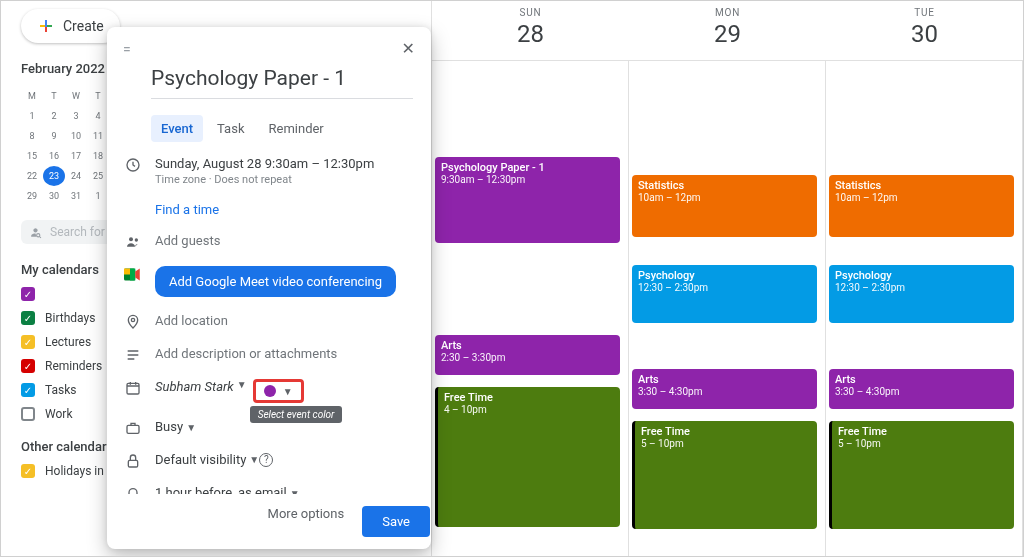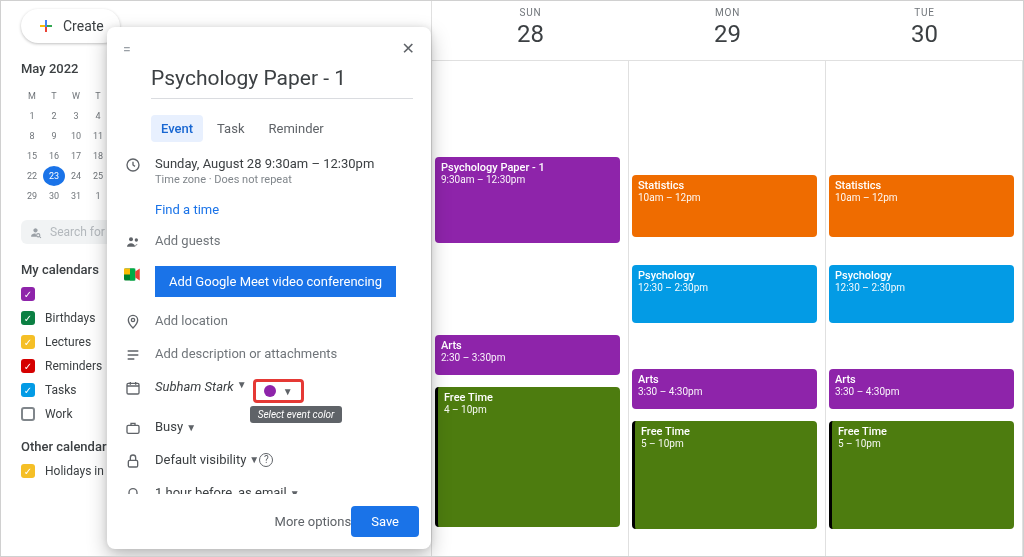--- a/index.html
+++ b/index.html
@@ -44,27 +44,27 @@
   .popup-title { font-size:21px; color:#3c4043; margin:4px 18px 6px 44px; padding-bottom:8px; border-bottom:1px solid #dadce0;}
   .tabs { display:flex; gap:4px; margin:10px 0 4px 44px; }
   .tab { font-size:13px; color:#5f6368; padding:6px 10px; border-radius:4px; cursor:pointer; }
   .tab.active { background:#e8f0fe; color:#1967d2; font-weight:500; }
   .rows { flex:1; overflow:auto; padding: 2px 12px 0 12px; }
   .row { display:flex; align-items:flex-start; gap:12px; padding:8px 4px; font-size:13px; color:#3c4043; }
   .icon-slot { width:20px; display:flex; justify-content:center; color:#5f6368; flex-shrink:0; margin-top:1px; }
   .row-body { flex:1; }
   .placeholder { color:#70757a; }
   .link-blue { color:#1a73e8; cursor:pointer; }
-  .meet-btn { display:inline-block; background:#1a73e8; color:#fff; font-size:13px; padding:8px 14px; border-radius:0; cursor:pointer; }
+  .meet-btn { display:inline-block; background:#1a73e8; color:#fff; font-size:13px; padding:8px 14px; border-radius:10px; cursor:pointer; }
   .sub { font-size:11px; color:#80868b; margin-top:2px; }
   .color-chip-wrap { display:inline-flex; align-items:center; gap:4px; border:3px solid #e53935; border-radius:4px; padding:3px 8px; margin-left:6px; position:relative;}
   .color-dot { width:12px; height:12px; border-radius:50%; background:#8e24aa; display:inline-block; }
   .tooltip { position:absolute; top:24px; left:-6px; background:#5f6368; color:#fff; font-size:10px; padding:3px 8px; border-radius:3px; white-space:nowrap; }
   .dd { font-size:10px; color:#5f6368; margin-left:3px; }
-  .popup-footer { display:flex; justify-content:flex-end; gap:0; padding:12px 12px; align-items:center;}
+  .popup-footer { display:flex; justify-content:flex-end; gap:18px; padding:12px 1px; align-items:flex-start;}
   .more-opt { font-size:13px; color:#5f6368; cursor:pointer; }
   .save-btn { background:#1a73e8; color:#fff; font-size:13px; padding:8px 20px; border-radius:4px; cursor:pointer; }
   svg { display:block; }
 </style>
 </head>
 <body>
 
 <div class="sidebar">
   <div class="create-btn">
     <span class="plus-icon">
@@ -72,21 +72,21 @@
           <path fill="#4285F4" d="M16 16V6h4v10z"></path>
           <path fill="#EA4335" d="M16 20v10h4V20z"></path>
           <path fill="#FBBC05" d="M6 16h10v4H6z"></path>
           <path fill="#34A853" d="M20 16h10v4H20z"></path>
           <rect x="16" y="16" width="4" height="4" fill="#4285F4"></rect>
         </svg>
     </span>
     <span>Create</span>
   </div>
 
-  <div class="month-label">May 2022</div>
+  <div class="month-label">February 2022</div>
   <div class="mini-cal" id="mini-cal">
       <div class="mini-cal-row">
         <div class="mini-cell">M</div>
         <div class="mini-cell">T</div>
         <div class="mini-cell">W</div>
         <div class="mini-cell">T</div>
         <div class="mini-cell">F</div>
         <div class="mini-cell">S</div>
         <div class="mini-cell">S</div>
       </div>

